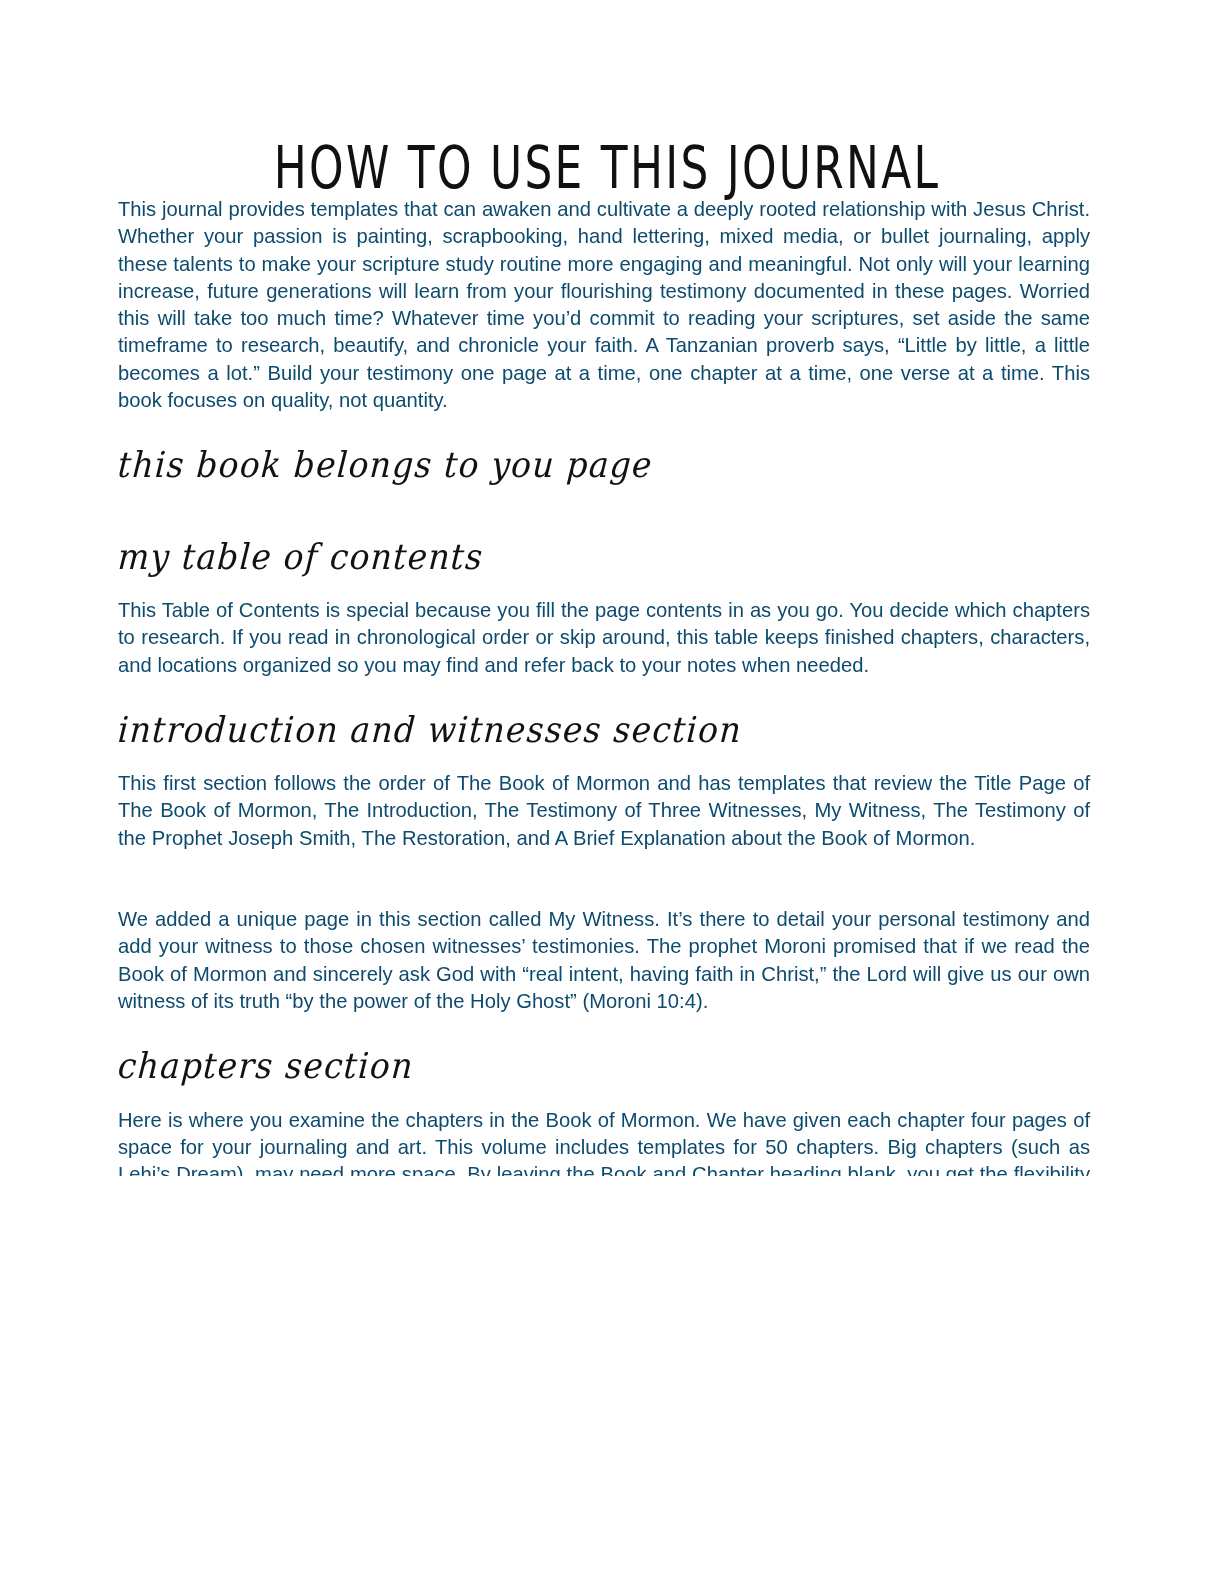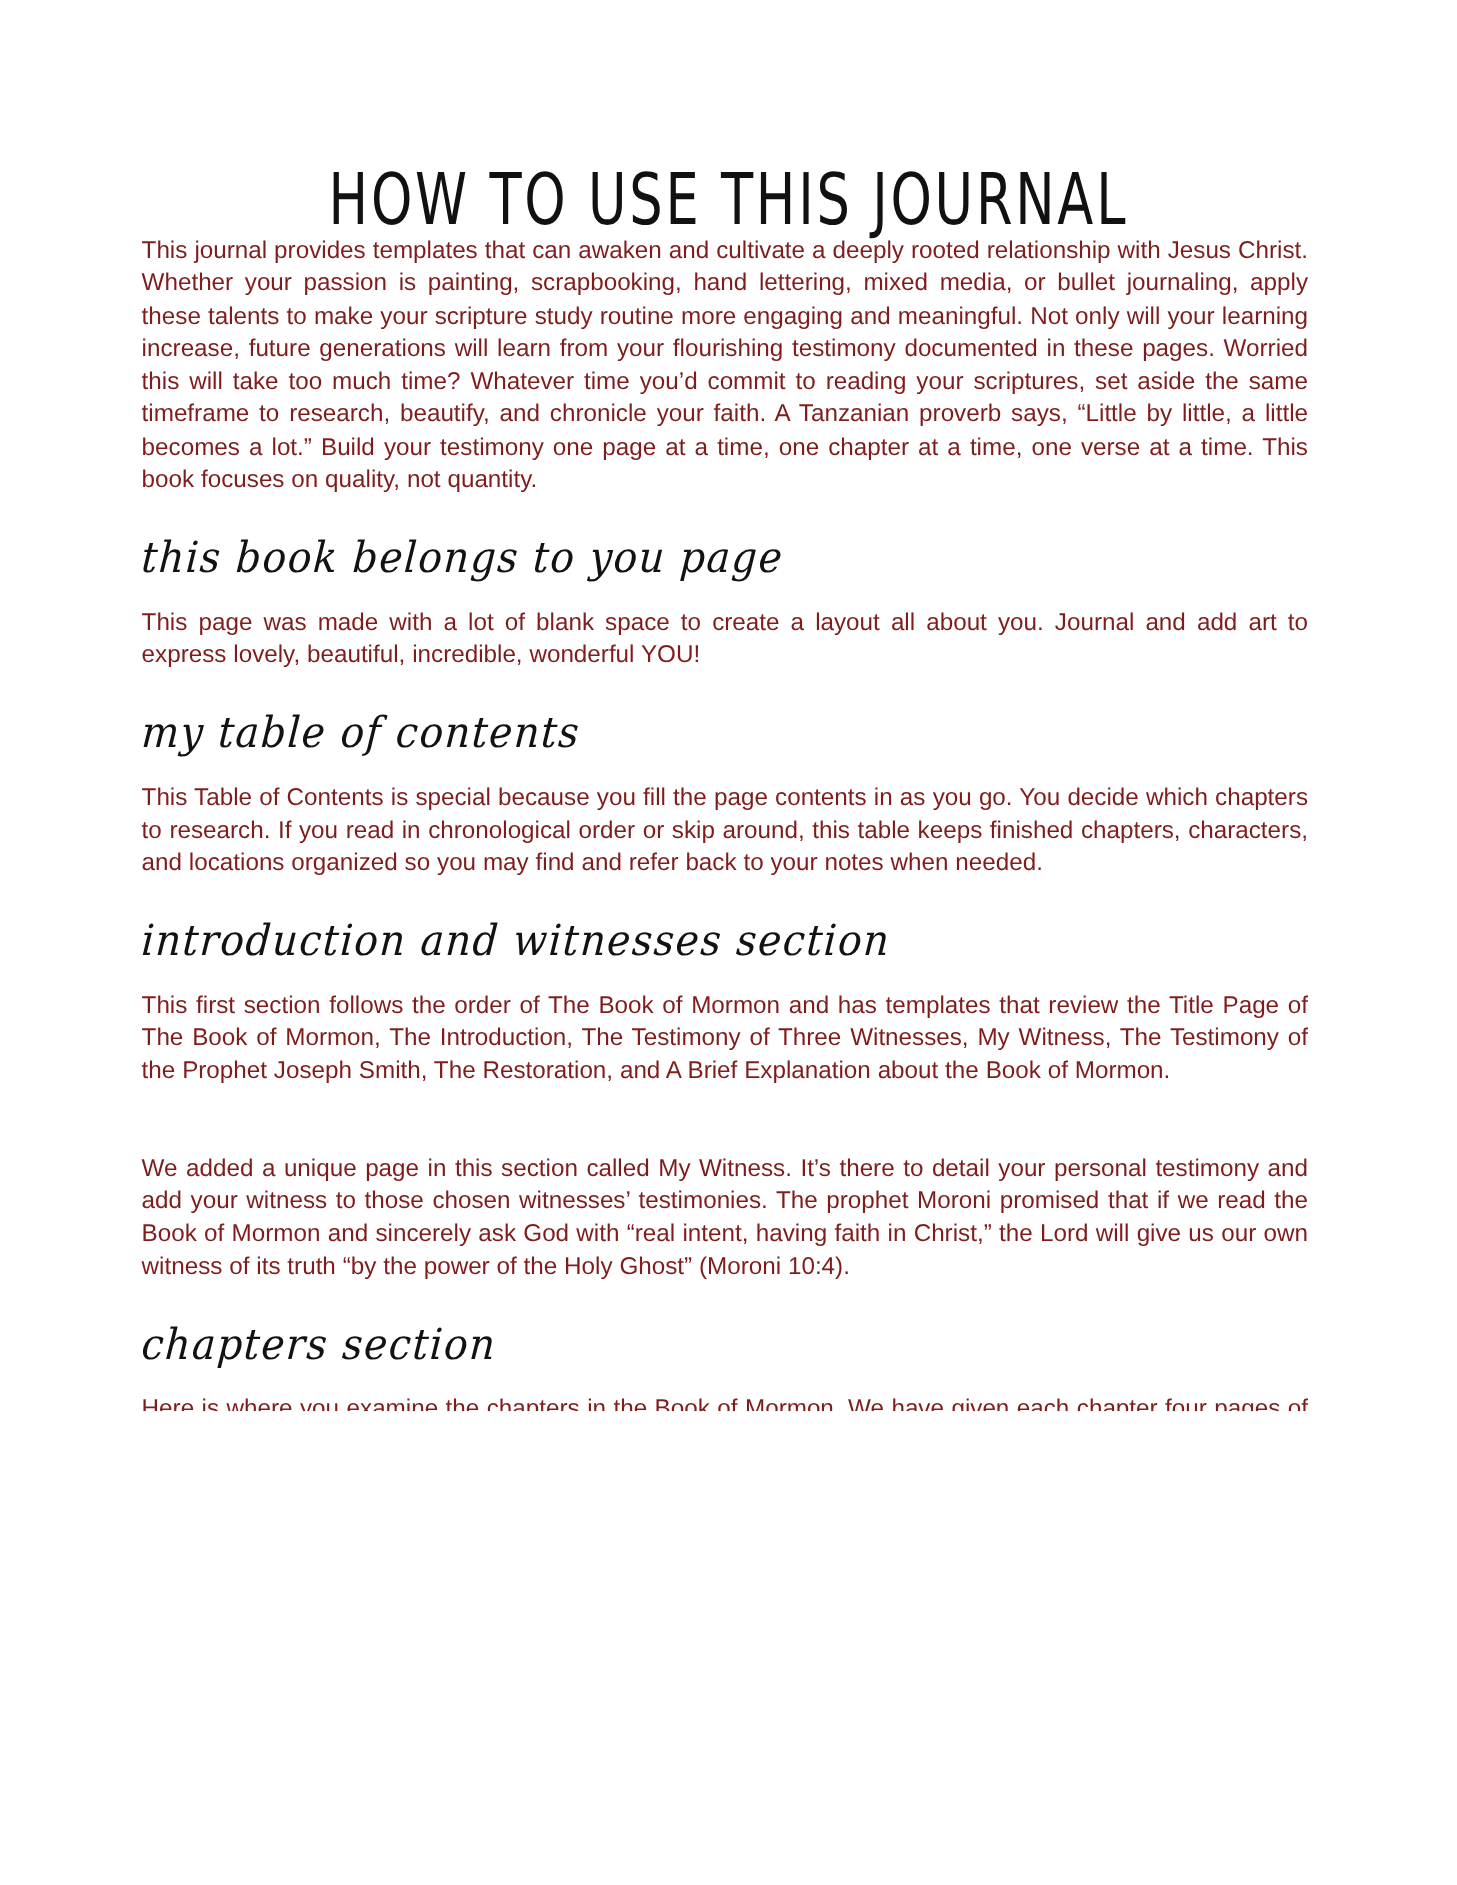--- a/index.html
+++ b/index.html
@@ -42,21 +42,21 @@
     position: absolute;
     left: 118px;
     top: 196px;
     width: 972px;
   }
 
   .body-text {
     font-family: "Liberation Sans", sans-serif;
     font-size: 20.2px;
     line-height: 27.3px;
-    color: #7f1d1d;
+    color: #0c4a6e;
     text-align: justify;
     text-justify: inter-word;
     margin: 0;
     -webkit-hyphens: none;
     hyphens: none;
     word-spacing: 0.1px;
   }
 
   .body-text.last-line-left {
     text-align-last: left;
@@ -102,21 +102,20 @@
 
   <h1 class="page-title">HOW TO USE THIS JOURNAL</h1>
 
   <div class="content">
 
     <p class="body-text last-line-left">This journal provides templates that can awaken and cultivate a deeply rooted relationship with Jesus Christ. Whether your passion is painting, scrapbooking, hand lettering, mixed media, or bullet journaling, apply these talents to make your scripture study routine more engaging and meaningful. Not only will your learning increase, future generations will learn from your flourishing testimony documented in these pages. Worried this will take too much time? Whatever time you’d commit to reading your scriptures, set aside the same timeframe to research, beautify, and chronicle your faith. A Tanzanian proverb says, “Little by little, a little becomes a lot.” Build your testimony one page at a time, one chapter at a time, one verse at a time. This book focuses on quality, not quantity.</p>
 
     <div class="gap-body-to-heading"></div>
     <div class="script-heading">this book belongs to you page</div>
     <div class="gap-heading-to-body"></div>
-    <p class="body-text last-line-left">This page was made with a lot of blank space to create a layout all about you. Journal and add art to express lovely, beautiful, incredible, wonderful YOU!</p>
 
     <div class="gap-body-to-heading"></div>
     <div class="script-heading">my table of contents</div>
     <div class="gap-heading-to-body"></div>
     <p class="body-text last-line-left">This Table of Contents is special because you fill the page contents in as you go. You decide which chapters to research. If you read in chronological order or skip around, this table keeps finished chapters, characters, and locations organized so you may find and refer back to your notes when needed.</p>
 
     <div class="gap-body-to-heading"></div>
     <div class="script-heading">introduction and witnesses section</div>
     <div class="gap-heading-to-body"></div>
     <p class="body-text last-line-left">This first section follows the order of The Book of Mormon and has templates that review the Title Page of The Book of Mormon, The Introduction, The Testimony of Three Witnesses, My Witness, The Testimony of the Prophet Joseph Smith, The Restoration, and A Brief Explanation about the Book of Mormon.</p>

